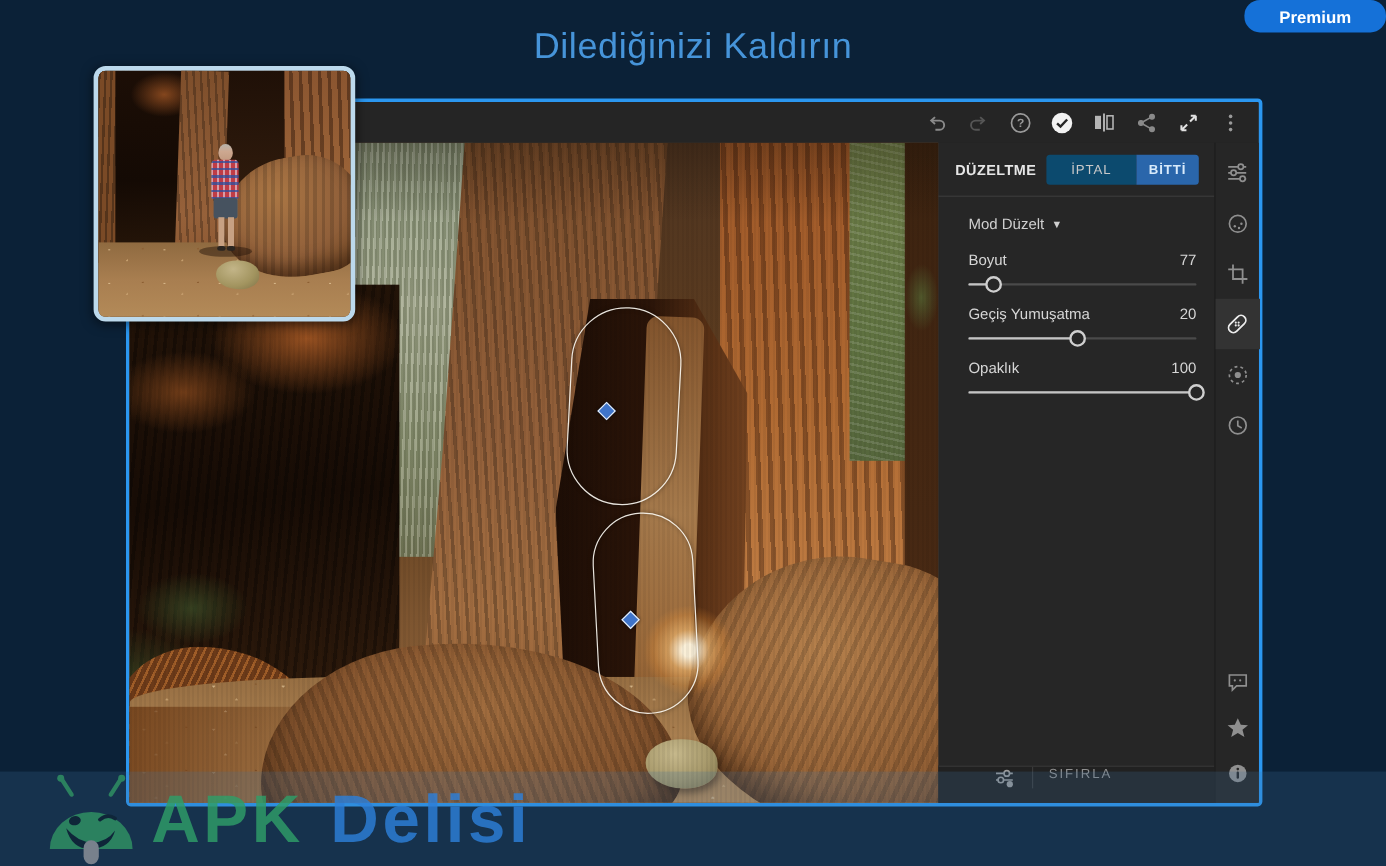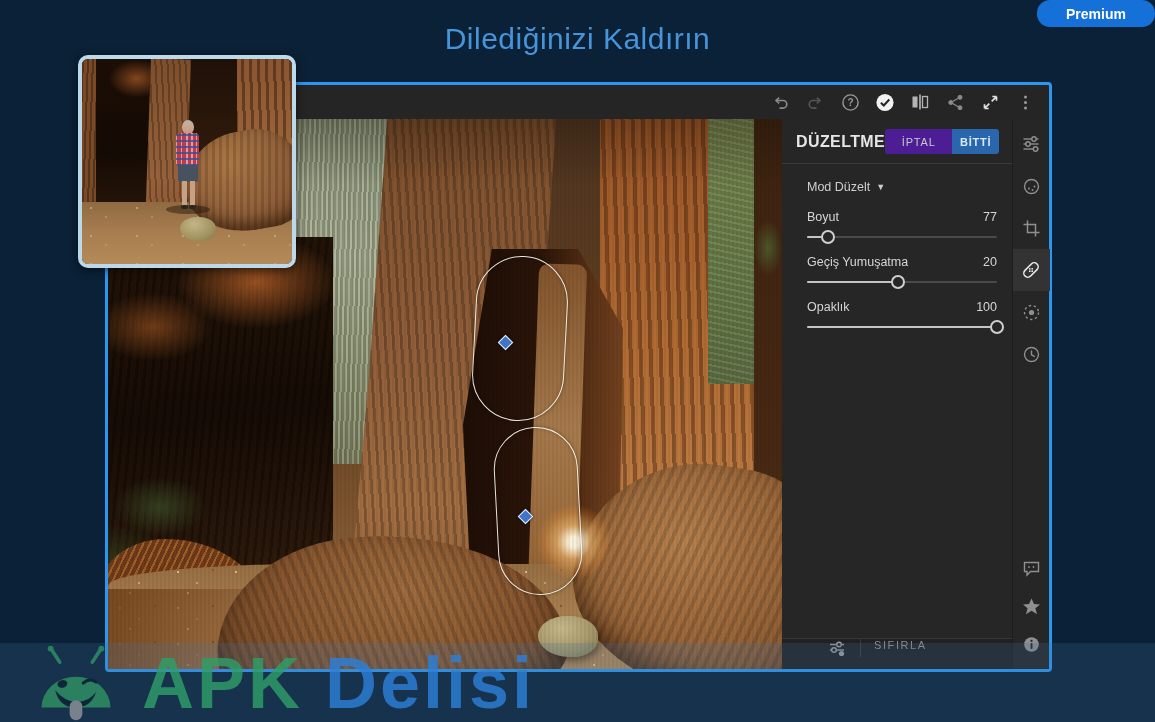--- a/index.html
+++ b/index.html
@@ -91,24 +91,24 @@
   .heal-o1 { left:366px; top:137px; width:92px; height:165px; transform:rotate(3deg); }
   .heal-o2 { left:388px; top:308px; width:84px; height:168px; transform:rotate(-3deg); }
   .heal-pin { position:absolute; width:11px; height:11px; transform:rotate(45deg);
     background:#3f74c9; border:1.6px solid #e9eff6; box-shadow:0 0 3px rgba(0,0,0,.6); }
   .heal-p1 { left:392px; top:218px; }
   .heal-p2 { left:412px; top:392px; }
 
   
   .panel { position:absolute; left:674px; top:34px; width:230px; height:550px; background:#262626; }
   .panel-header { display:flex; align-items:center; padding:10px 13px 9px 14px; }
-  .panel-title { flex:1; font-size:16px; font-weight:bold; letter-spacing:.4px; color:#e6e6e6; }
+  .panel-title { flex:1; font-size:12px; font-weight:bold; letter-spacing:.4px; color:#e6e6e6; }
   .btn { height:25px; display:flex; align-items:center; justify-content:center;
     font-size:11px; letter-spacing:.8px; border-radius:3px; cursor:pointer; }
-  .btn-cancel { width:75px; background:#4c1d95; color:#c9c9c9; border-radius:3px 0 0 3px; }
+  .btn-cancel { width:75px; background:#0c4a6e; color:#c9c9c9; border-radius:3px 0 0 3px; }
   .btn-done { width:52px; background:#2a66ab; color:#d8eafb; font-weight:bold; border-radius:0 3px 3px 0; }
   .panel-divider { height:1px; background:#3b3b3b; }
   .panel-body { padding:16px 15px 0 15px;margin-left:10px; }
   .mode-row { display:flex; align-items:center; gap:6px; color:#cfcfcf; font-size:12.5px; cursor:pointer; margin-bottom:16px; }
   .chevron { font-size:9px; color:#cfcfcf; }
   .slider-row { margin-bottom:17px; }
   .slider-labels { display:flex; justify-content:space-between; font-size:12.5px; color:#d6d6d6; margin-bottom:12px; }
   .slider-track { position:relative; height:2px; background:#4a4a4a; border-radius:1px; }
   .track-fill { position:absolute; left:0; top:0; height:2px; background:#c4c4c4; border-radius:1px; }
   .thumb { position:absolute; top:-6px; width:14px; height:14px; border-radius:50%;
@@ -176,22 +176,22 @@
     background:#46525f; }
   .p-leg { position:absolute; width:5px; height:25px; top:61px; background:#c7a183; }
   .p-leg.l { left:9px; } .p-leg.r { left:17px; }
   .p-shoe { position:absolute; width:7px; height:4px; top:85px; background:#2a2520; border-radius:2px; }
   .p-shoe.l { left:8px; } .p-shoe.r { left:16px; }
 
   
   .wm-band { position:absolute; left:0; top:643px; width:1155px; height:79px;
     background:rgba(64,112,158,.22); z-index:6; display:flex; align-items:center; }
   .wm-logo { margin-left:30px; width:92px; height:78px; opacity:.85; }
-  .wm-text { display:flex; align-items:flex-start; margin-left:20px;
-    font-size:72px; font-weight:bold; letter-spacing:3px; opacity:.82; }
+  .wm-text { display:flex; align-items:flex-start; margin-left:4px;
+    font-size:56px; font-weight:bold; letter-spacing:3px; opacity:.82; }
   .wm-green { color:#2f9e68; }
   .wm-blue { color:#2d7fd8; margin-left:22px; }
 
   svg { display:block; }
 </style>
 </head>
 <body>
 
 <div class="page-title">Dilediğinizi Kaldırın</div>
 <div class="premium-badge">Premium</div>

